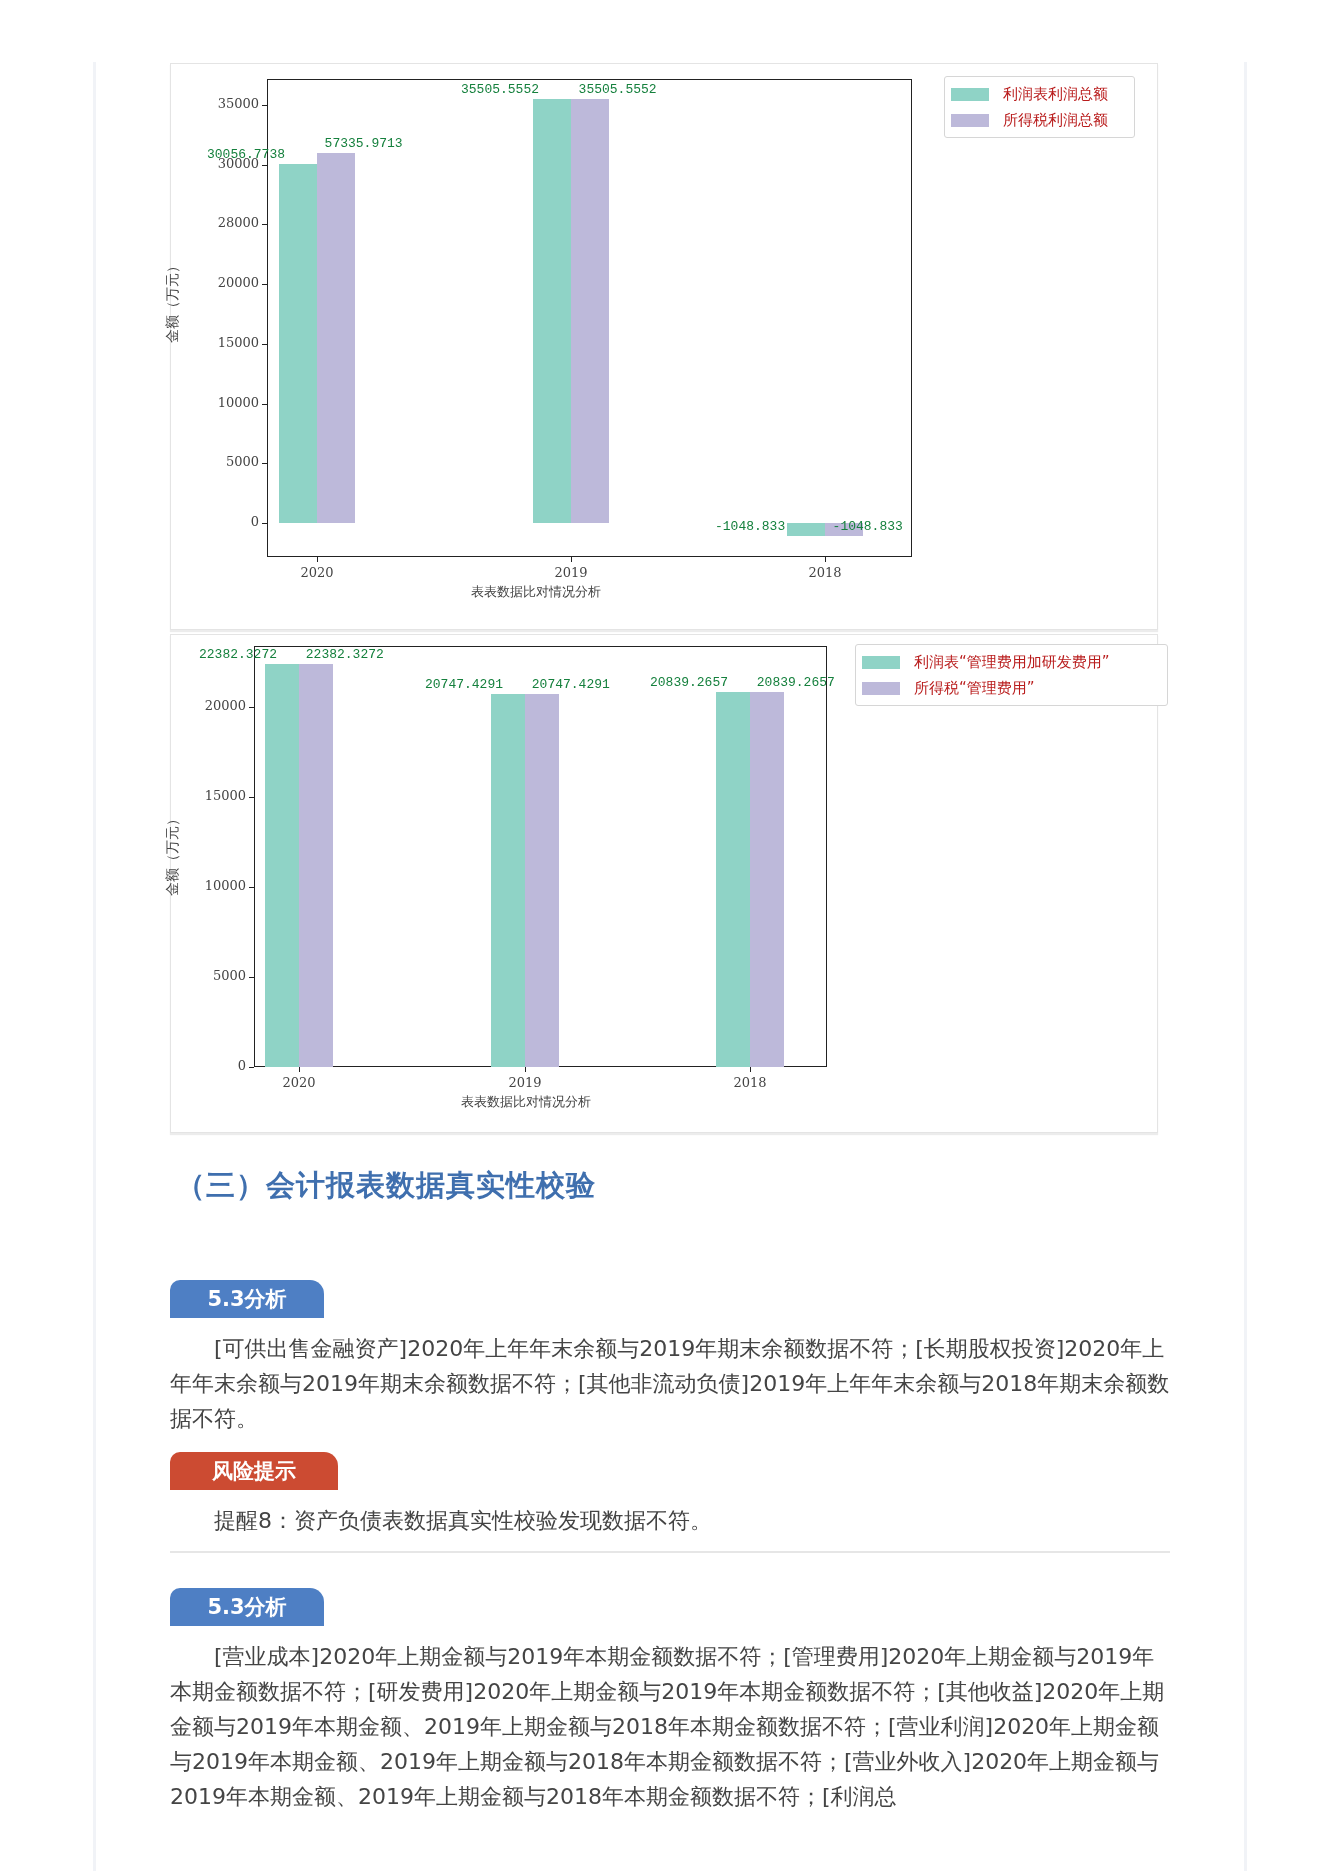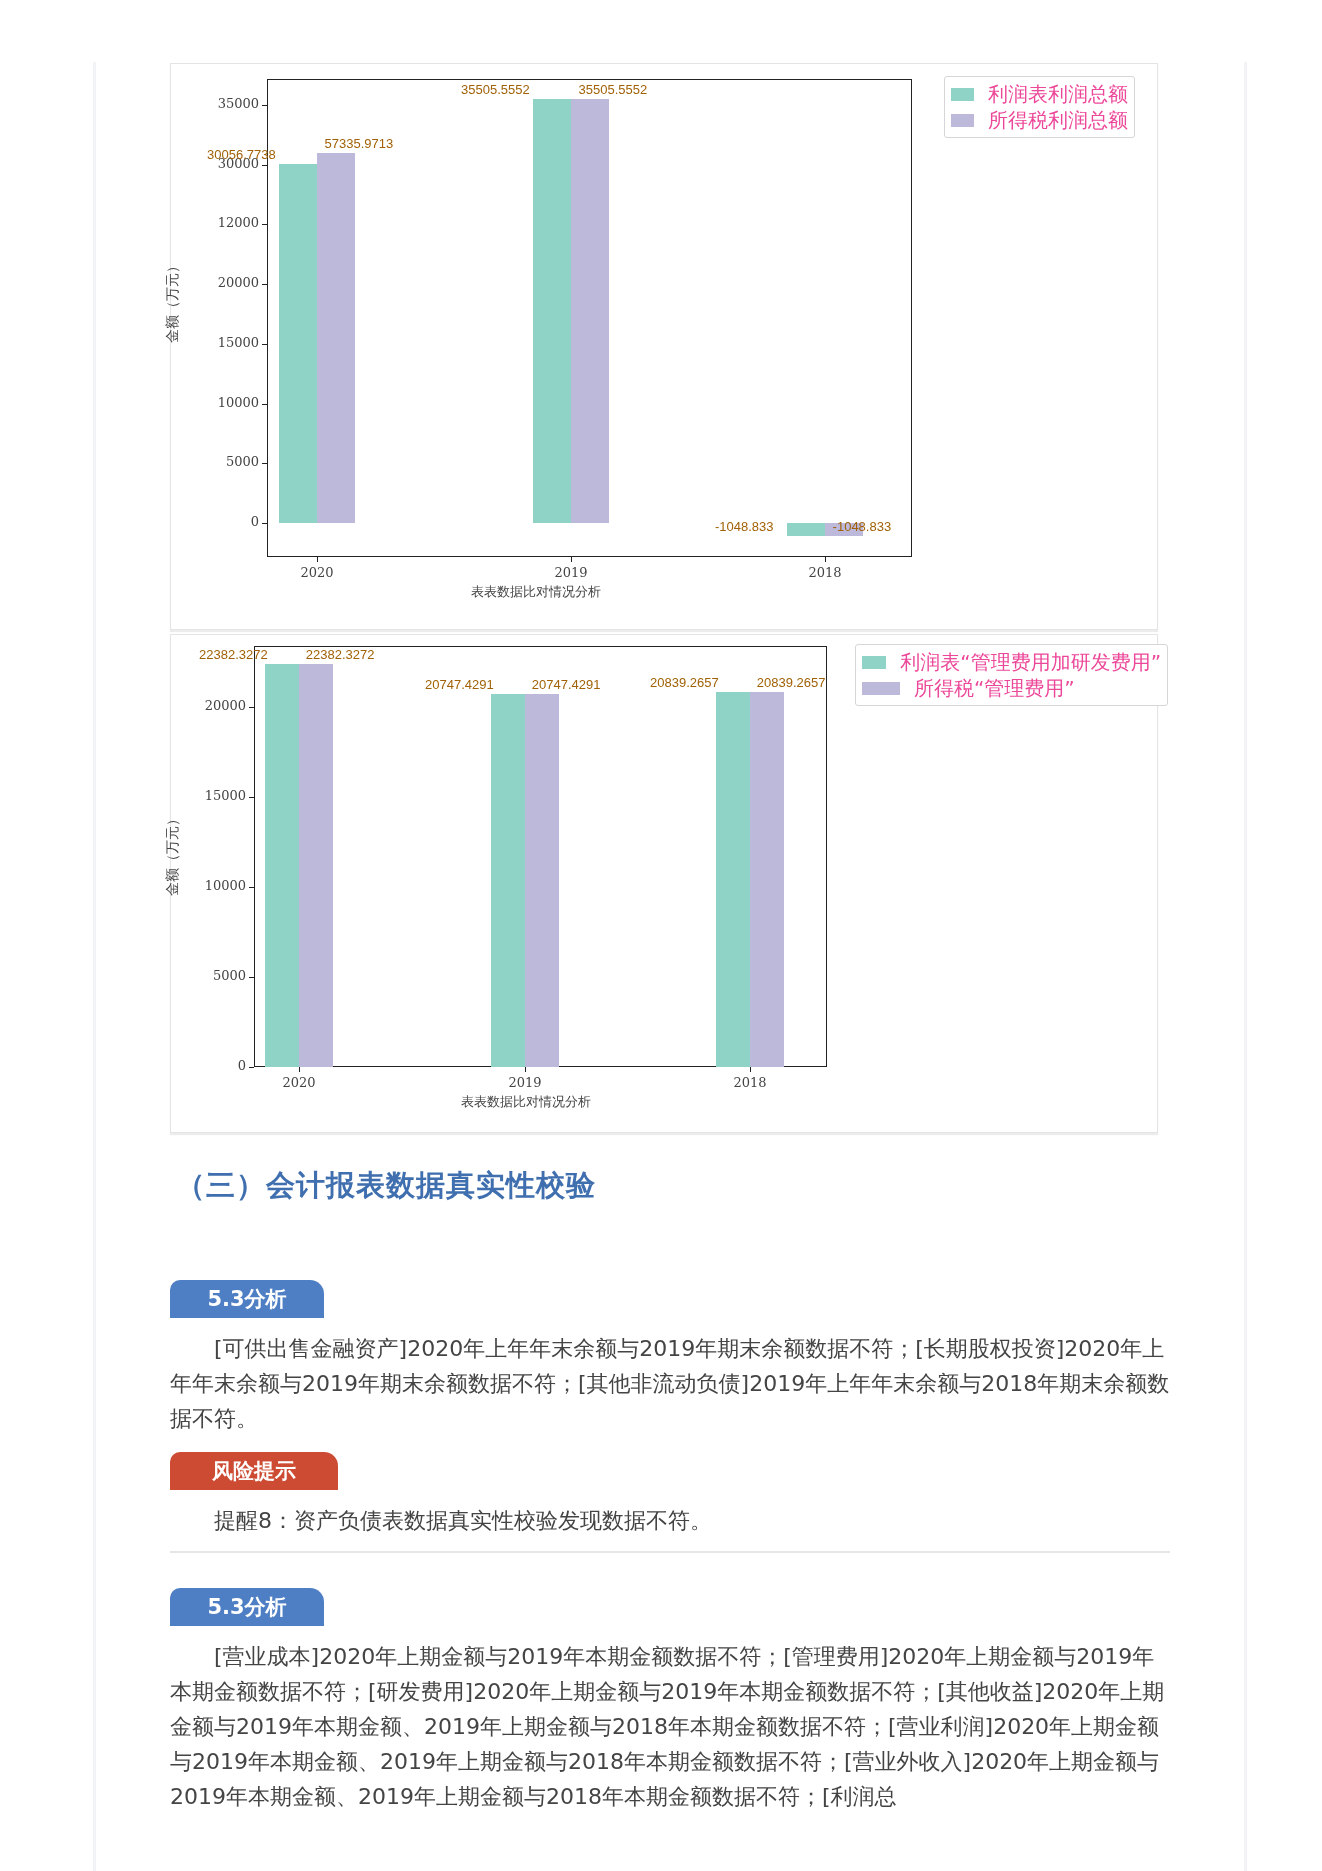--- a/index.html
+++ b/index.html
@@ -18,30 +18,30 @@
   .plot {
     position: absolute; border: 1.5px solid #222; box-sizing: border-box;
   }
   .ytick { position: absolute; font-family: "DejaVu Serif", serif; font-size: 13px; color: #444; text-align: right; width: 60px; }
   .ytick-mark { position: absolute; width: 5px; height: 1px; background: #222; }
   .xtick { position: absolute; font-family: "DejaVu Serif", serif; font-size: 13px; color: #444; width: 60px; text-align: center; }
   .xtick-mark { position: absolute; width: 1px; height: 5px; background: #222; }
   .bar { position: absolute; }
   .bar.s1 { background: #8fd3c6; }
   .bar.s2 { background: #bdb9da; }
-  .vlabel { position: absolute; font-family: Liberation Sans, sans-serif; font-size: 13px; color: #a16207; white-space: nowrap; }
+  .vlabel { position: absolute; font-family: Liberation Mono, monospace; font-size: 13px; color: #15803d; white-space: nowrap; }
   .ylabel { position: absolute; font-family: "DejaVu Serif", serif; font-size: 14px; color: #444; transform: rotate(-90deg); transform-origin: center; white-space: nowrap; }
   .xlabel { position: absolute; font-family: "DejaVu Serif", serif; font-size: 13px; color: #444; white-space: nowrap; }
   .legend {
     position: absolute; border: 1px solid #d6d6d6; border-radius: 3px; background: #fff;
     padding: 4px 6px; box-sizing: border-box;
   }
   .legend-row { display: flex; align-items: center; height: 26px; }
   .legend-swatch { width: 38px; height: 13px; margin-right: 14px; }
-  .legend-text { font-size: 20px; color: #ec4899; white-space: nowrap; }
+  .legend-text { font-size: 15px; color: #b91c1c; white-space: nowrap; }
   .section-title {
     position: absolute; left: 176px; top: 1166px; font-size: 29px; font-weight: bold; color: #3f6fae;
     letter-spacing: 1px;
   }
   .tag {
     position: absolute; left: 170px; height: 38px; color: #fff; font-weight: bold; font-size: 21px;
     border-radius: 10px 14px 0 0; display: flex; align-items: center; justify-content: center;
   }
   .tag.blue { background: #4e7fc4; width: 154px; }
   .tag.red { background: #cc4b32; width: 168px; }
@@ -63,21 +63,21 @@
       <div class="ytick" style="left: 28px; top: 450px;">0</div>
       <div class="ytick-mark" style="left: 91px; top: 399.286px;"></div>
       <div class="ytick" style="left: 28px; top: 390.286px;">5000</div>
       <div class="ytick-mark" style="left: 91px; top: 339.571px;"></div>
       <div class="ytick" style="left: 28px; top: 330.571px;">10000</div>
       <div class="ytick-mark" style="left: 91px; top: 279.857px;"></div>
       <div class="ytick" style="left: 28px; top: 270.857px;">15000</div>
       <div class="ytick-mark" style="left: 91px; top: 220.143px;"></div>
       <div class="ytick" style="left: 28px; top: 211.143px;">20000</div>
       <div class="ytick-mark" style="left: 91px; top: 160.429px;"></div>
-      <div class="ytick" style="left: 28px; top: 151.429px;">12000</div>
+      <div class="ytick" style="left: 28px; top: 151.429px;">28000</div>
       <div class="ytick-mark" style="left: 91px; top: 100.714px;"></div>
       <div class="ytick" style="left: 28px; top: 91.7143px;">30000</div>
       <div class="ytick-mark" style="left: 91px; top: 41px;"></div>
       <div class="ytick" style="left: 28px; top: 32px;">35000</div>
       <div class="xtick-mark" style="left: 146px; top: 493px;"></div>
       <div class="xtick" style="left: 116px; top: 501px;">2020</div>
       <div class="bar s1" style="left: 108px; top: 100.036px; width: 38px; height: 358.964px;"></div>
       <div class="vlabel" style="left: 36px; top: 83.0362px;">30056.7738</div>
       <div class="bar s2" style="left: 146px; top: 88.8471px; width: 38px; height: 370.153px;"></div>
       <div class="vlabel" style="left: 153.6px; top: 71.8471px;">57335.9713</div>

